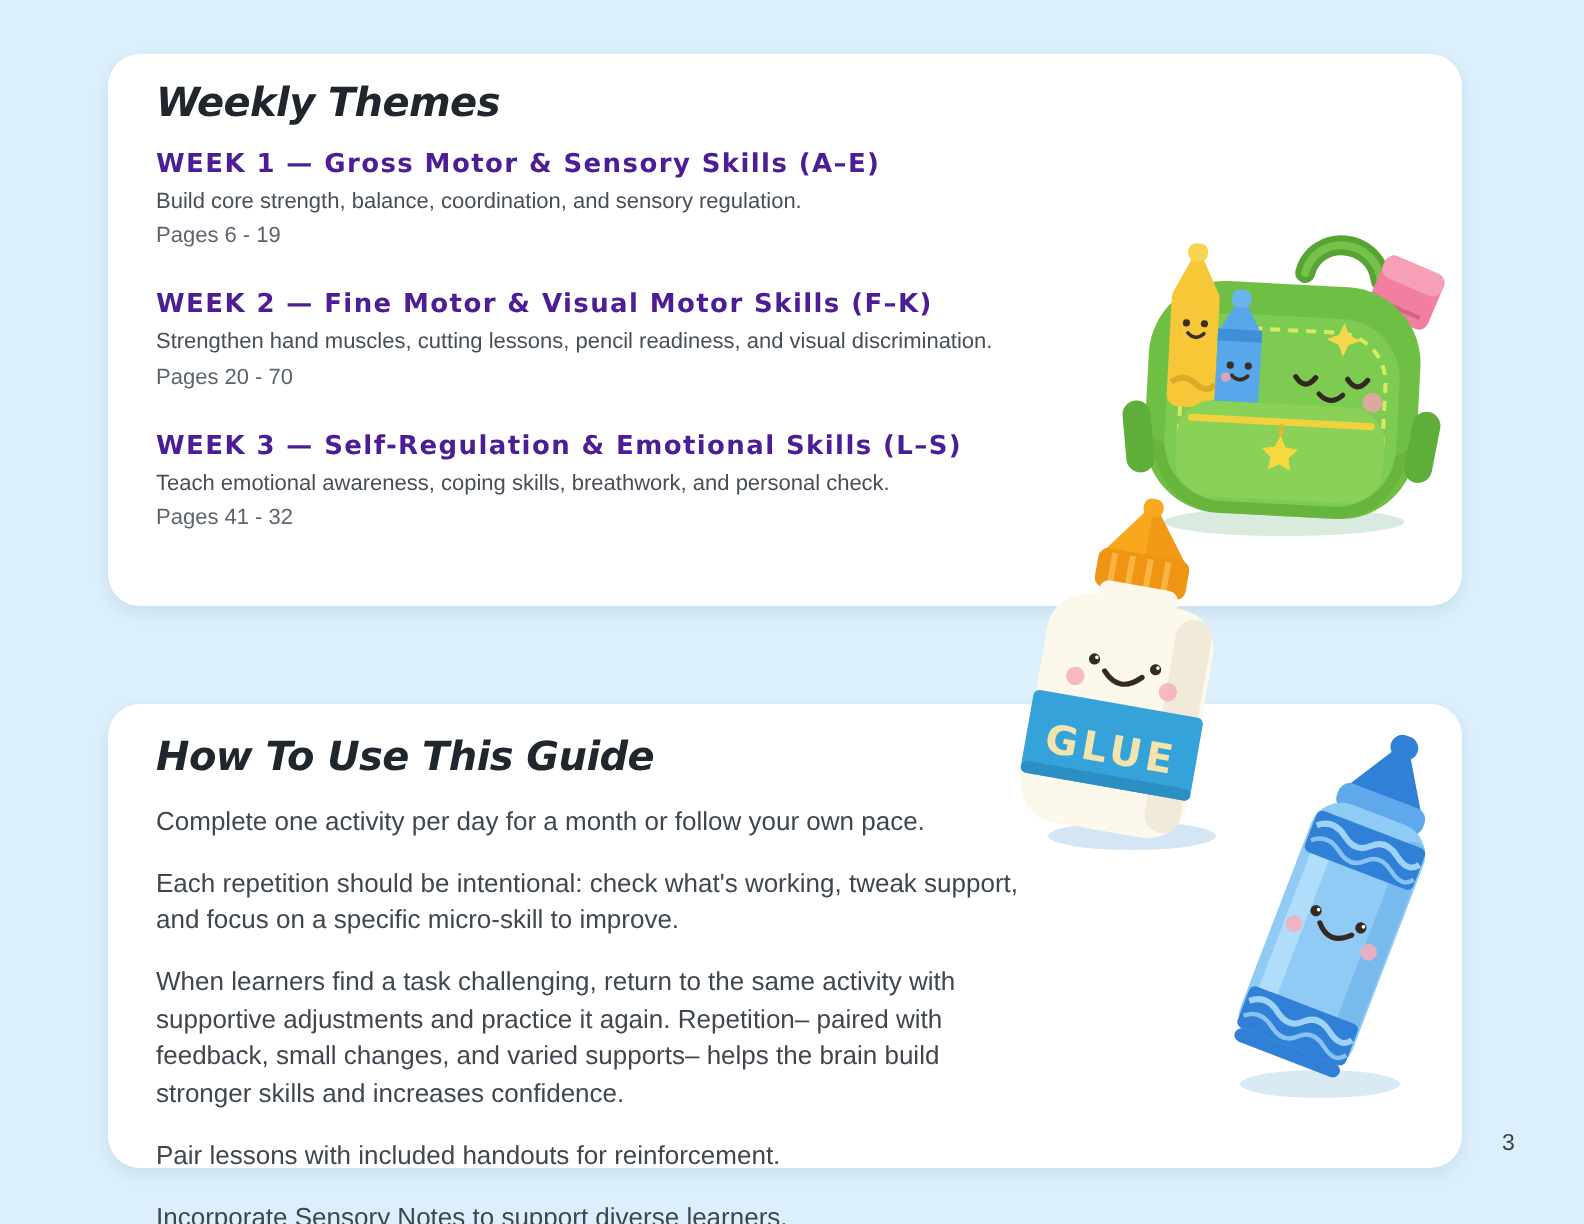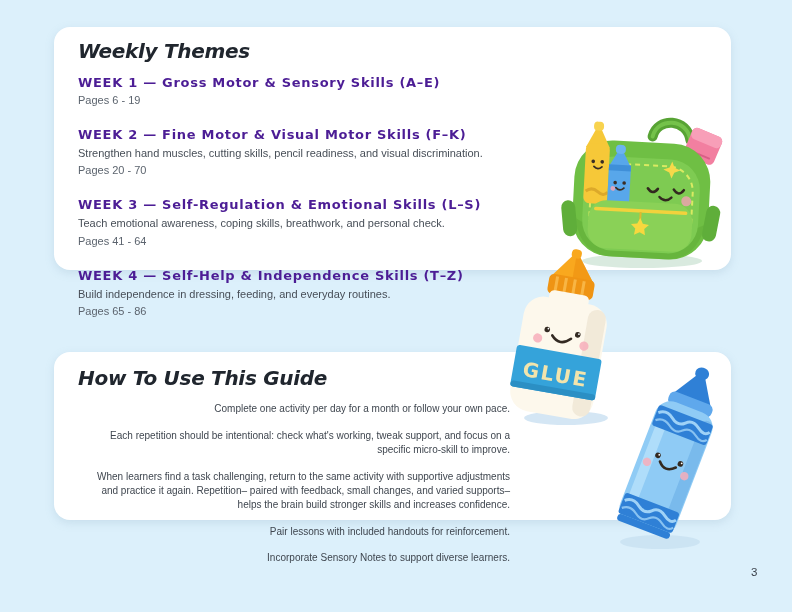--- a/index.html
+++ b/index.html
@@ -7,70 +7,66 @@
     width:792px;height:612px;position:relative;overflow:hidden;
     background:#dcf0fb;
     font-family:"Liberation Sans",sans-serif;
     -webkit-font-smoothing:antialiased;
   }
   .card{
     position:absolute;left:54px;width:677px;background:#ffffff;
     border-radius:16px;box-shadow:0 3px 8px rgba(140,170,195,.25);
     box-sizing:border-box;padding:12px 24px;
   }
-  .card.top{top:27px;height:243px;}
-  .card.bottom{top:352px;height:168px;padding-top:14px;}
+  .card.top{top:27px;height:276px;}
+  .card.bottom{top:352px;height:232px;padding-top:14px;}
   .section-title{
     font-family:"DejaVu Sans",sans-serif;font-weight:800;font-style:italic;
     font-size:20px;color:#20262e;margin:0 0 12px 0;letter-spacing:-.3px;
   }
   .week{margin-bottom:21px;}
   .week-title{
     font-family:"DejaVu Sans",sans-serif;font-weight:700;font-size:13px;
     letter-spacing:.7px;color:#4c1d95;margin:0 0 4px 0;
   }
   .week-desc{font-size:11px;color:#474e57;margin:0 0 4px 0;line-height:1.3;}
   .week-pages{font-size:11px;color:#5c646e;margin:0;}
-  .para{font-size:10px;color:#3f464f;line-height:1.42;margin:0 0 12.5px 0;max-width:432px;text-align:right;}
+  .para{font-size:13px;color:#3f464f;line-height:1.42;margin:0 0 12.5px 0;max-width:432px;}
   .page-number{position:absolute;left:751px;top:566px;font-size:11.5px;color:#3a4049;}
   .illo{position:absolute;z-index:5;}
   .illo svg{display:block;}
   .glue-label-text{
     font-family:"DejaVu Sans",sans-serif;font-weight:800;font-size:20px;
     letter-spacing:2px;fill:#f2e4ac;
   }
 </style>
 </head>
 <body>
 
 <section class="card top">
   <h1 class="section-title">Weekly Themes</h1>
 
   <div class="week">
     <p class="week-title">WEEK 1 — Gross Motor &amp; Sensory Skills (A–E)</p>
+    <p class="week-desc">Build core strength, balance, coordination, and sensory regulation.</p>
     <p class="week-pages">Pages 6 - 19</p>
   </div>
 
   <div class="week">
     <p class="week-title">WEEK 2 — Fine Motor &amp; Visual Motor Skills (F–K)</p>
-    <p class="week-desc">Strengthen hand muscles, cutting skills, pencil readiness, and visual discrimination.</p>
+    <p class="week-desc">Strengthen hand muscles, cutting lessons, pencil readiness, and visual discrimination.</p>
     <p class="week-pages">Pages 20 - 70</p>
   </div>
 
   <div class="week">
     <p class="week-title">WEEK 3 — Self-Regulation &amp; Emotional Skills (L–S)</p>
     <p class="week-desc">Teach emotional awareness, coping skills, breathwork, and personal check.</p>
-    <p class="week-pages">Pages 41 - 64</p>
+    <p class="week-pages">Pages 41 - 32</p>
   </div>
 
-  <div class="week">
-    <p class="week-title">WEEK 4 — Self-Help &amp; Independence Skills (T–Z)</p>
-    <p class="week-desc">Build independence in dressing, feeding, and everyday routines.</p>
-    <p class="week-pages">Pages 65 - 86</p>
-  </div>
 </section>
 
 <section class="card bottom">
   <h1 class="section-title">How To Use This Guide</h1>
   <p class="para">Complete one activity per day for a month or follow your own pace.</p>
   <p class="para">Each repetition should be intentional: check what's working, tweak support, and focus on a specific micro-skill to improve.</p>
   <p class="para">When learners find a task challenging, return to the same activity with supportive adjustments and practice it again. Repetition– paired with feedback, small changes, and varied supports– helps the brain build stronger skills and increases confidence.</p>
   <p class="para">Pair lessons with included handouts for reinforcement.</p>
   <p class="para">Incorporate Sensory Notes to support diverse learners.</p>
 </section>

